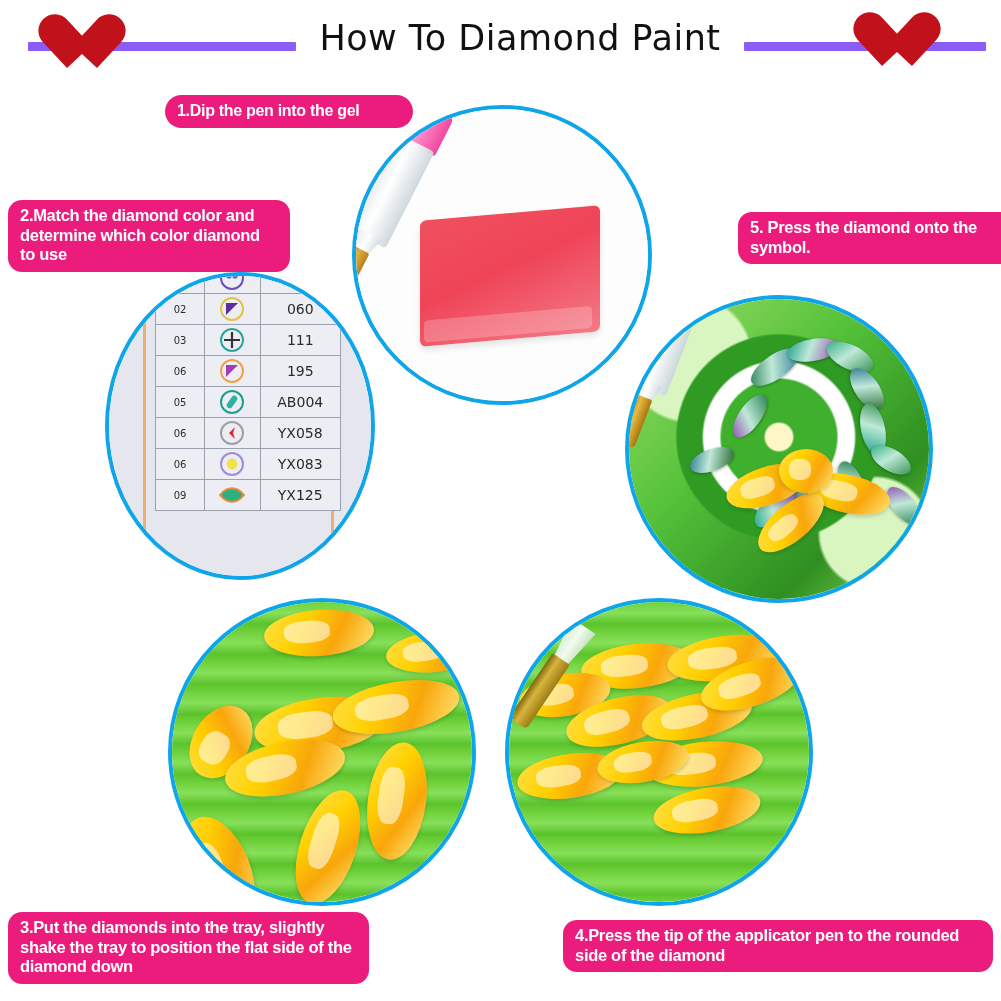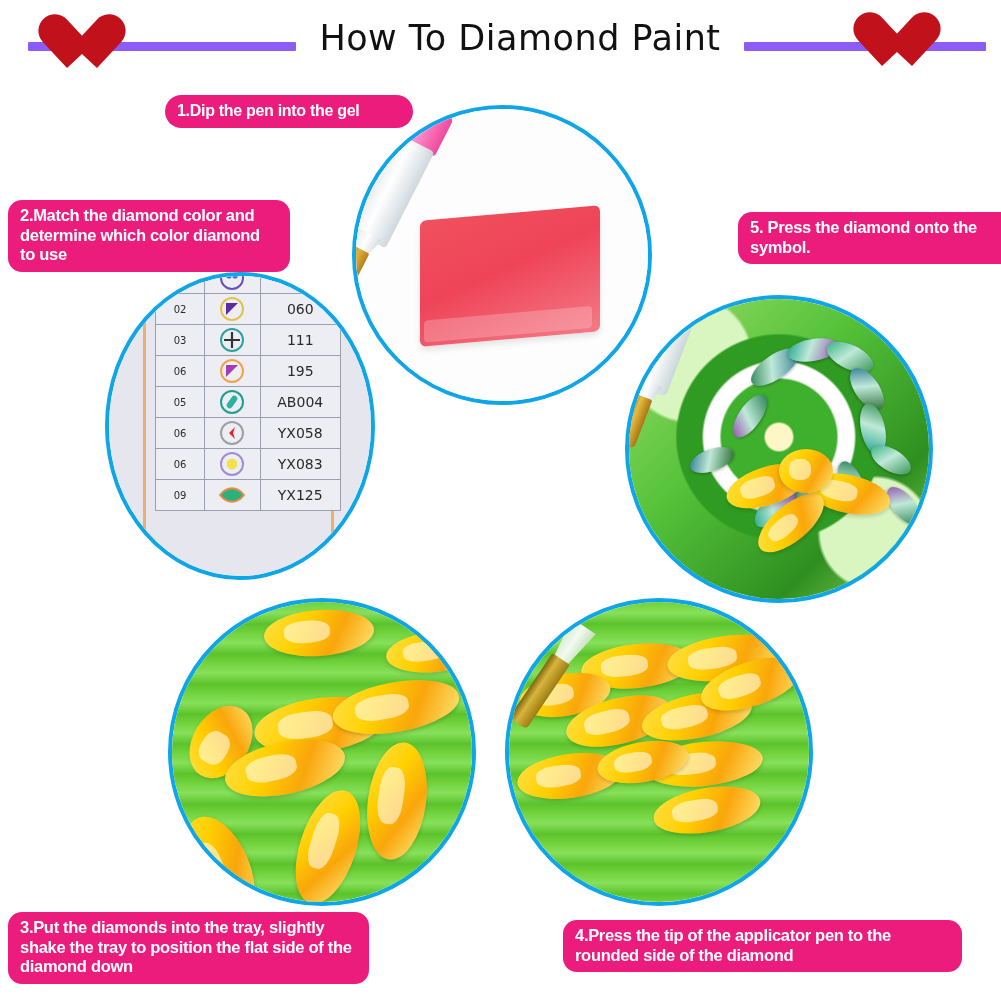--- a/index.html
+++ b/index.html
@@ -25,21 +25,21 @@
 
   
   .label{position:absolute;background:#EC1C7D;color:#fff;border-radius:14px;
          padding:6px 12px 7px 12px;font-size:16.5px;line-height:19.5px;
          font-weight:700;font-family:"Liberation Sans", sans-serif;
          letter-spacing:-.3px;box-sizing:border-box;}
   #label-1{left:165px;top:95px;width:248px;border-radius:17px;font-size:16px;}
   #label-2{left:8px;top:200px;width:282px;}
   #label-5{left:712px;top:212px;width:279px;margin-left:26px;}
   #label-3{left:8px;top:912px;width:361px;}
-  #label-4{left:563px;top:920px;width:399px;}
+  #label-4{left:563px;top:920px;width:430px;}
 
   
   .circle{position:absolute;border-radius:50%;border:4px solid #0ea5e9;
           overflow:hidden;background:#fff;}
   #circle-gel   {left:352px;top:105px;width:292px;height:292px;}
   #circle-chart {left:105px;top:272px;width:262px;height:300px;border-radius:50%;}
   #circle-press {left:625px;top:295px;width:300px;height:300px;}
   #circle-tray  {left:168px;top:598px;width:300px;height:300px;}
   #circle-tip   {left:505px;top:598px;width:300px;height:300px;}
 

